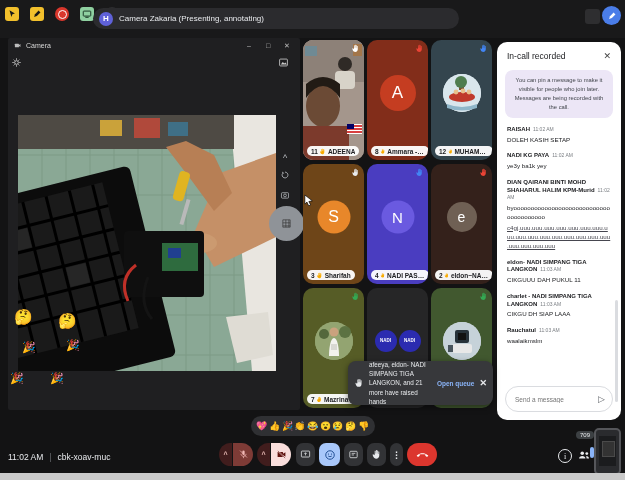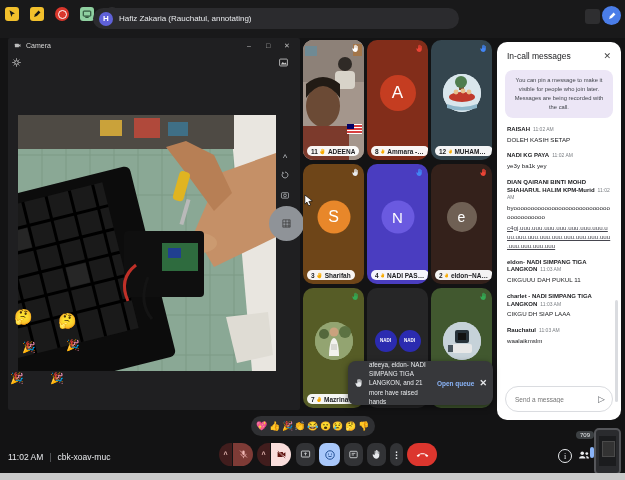--- a/index.html
+++ b/index.html
@@ -130,21 +130,21 @@
 </div>
 <div class="abs tool dark" style="left:105px">
   <svg width="11" height="11" viewBox="0 0 24 24">
       <ellipse cx="12" cy="12" rx="8" ry="5" fill="none" stroke="#9aa0a6" stroke-width="2"></ellipse>
       <circle cx="12" cy="12" r="2.3" fill="#9aa0a6"></circle>
     </svg>
 </div>
 
 <div class="abs presenter-pill">
   <div class="presenter-avatar">H</div>
-  <div class="presenter-name">Hafiz Zakaria (Rauchatul, annotating)</div>
+  <div class="presenter-name">Camera Zakaria (Presenting, annotating)</div>
 </div>
 
 <div class="abs tr-square"></div>
 <div class="abs tr-pen">
   <svg width="10" height="10" viewBox="0 0 24 24">
       <path d="M5 19l2.3-6.6 8.6-8.6 4.3 4.3-8.6 8.6L5 19z" fill="#fff"></path>
     </svg>
 </div>
 
 <div class="abs camwin"></div>
@@ -394,21 +394,21 @@
   <svg width="10" height="10" viewBox="0 0 24 24" style="flex:none">
       <use href="#hand" fill="#e8eaed"></use>
     </svg>
   <div class="txt">afeeya, eldon- NADI SIMPANG TIGA LANGKON, and 21 more have raised hands</div>
   <div class="queue">Open queue</div>
   <div class="x">✕</div>
 </div>
 
 <div class="abs chat">
   <div class="chat-head">
-    <div class="chat-title">In-call messages</div>
+    <div class="chat-title">In-call recorded</div>
     <div class="chat-x">✕</div>
   </div>
   <div class="notice">You can pin a message to make it visible for people who join later. Messages are being recorded with the call.</div>
   <div class="msgs">
     <div class="msg">
       <div class="hd"><span class="sender">RAISAH</span><span class="time">11:02 AM</span></div>
       <div class="body">DOLEH KASIH SETAP</div>
     </div>
     <div class="msg">
       <div class="hd"><span class="sender">NADI KG PAYA</span><span class="time">11:02 AM</span></div>

